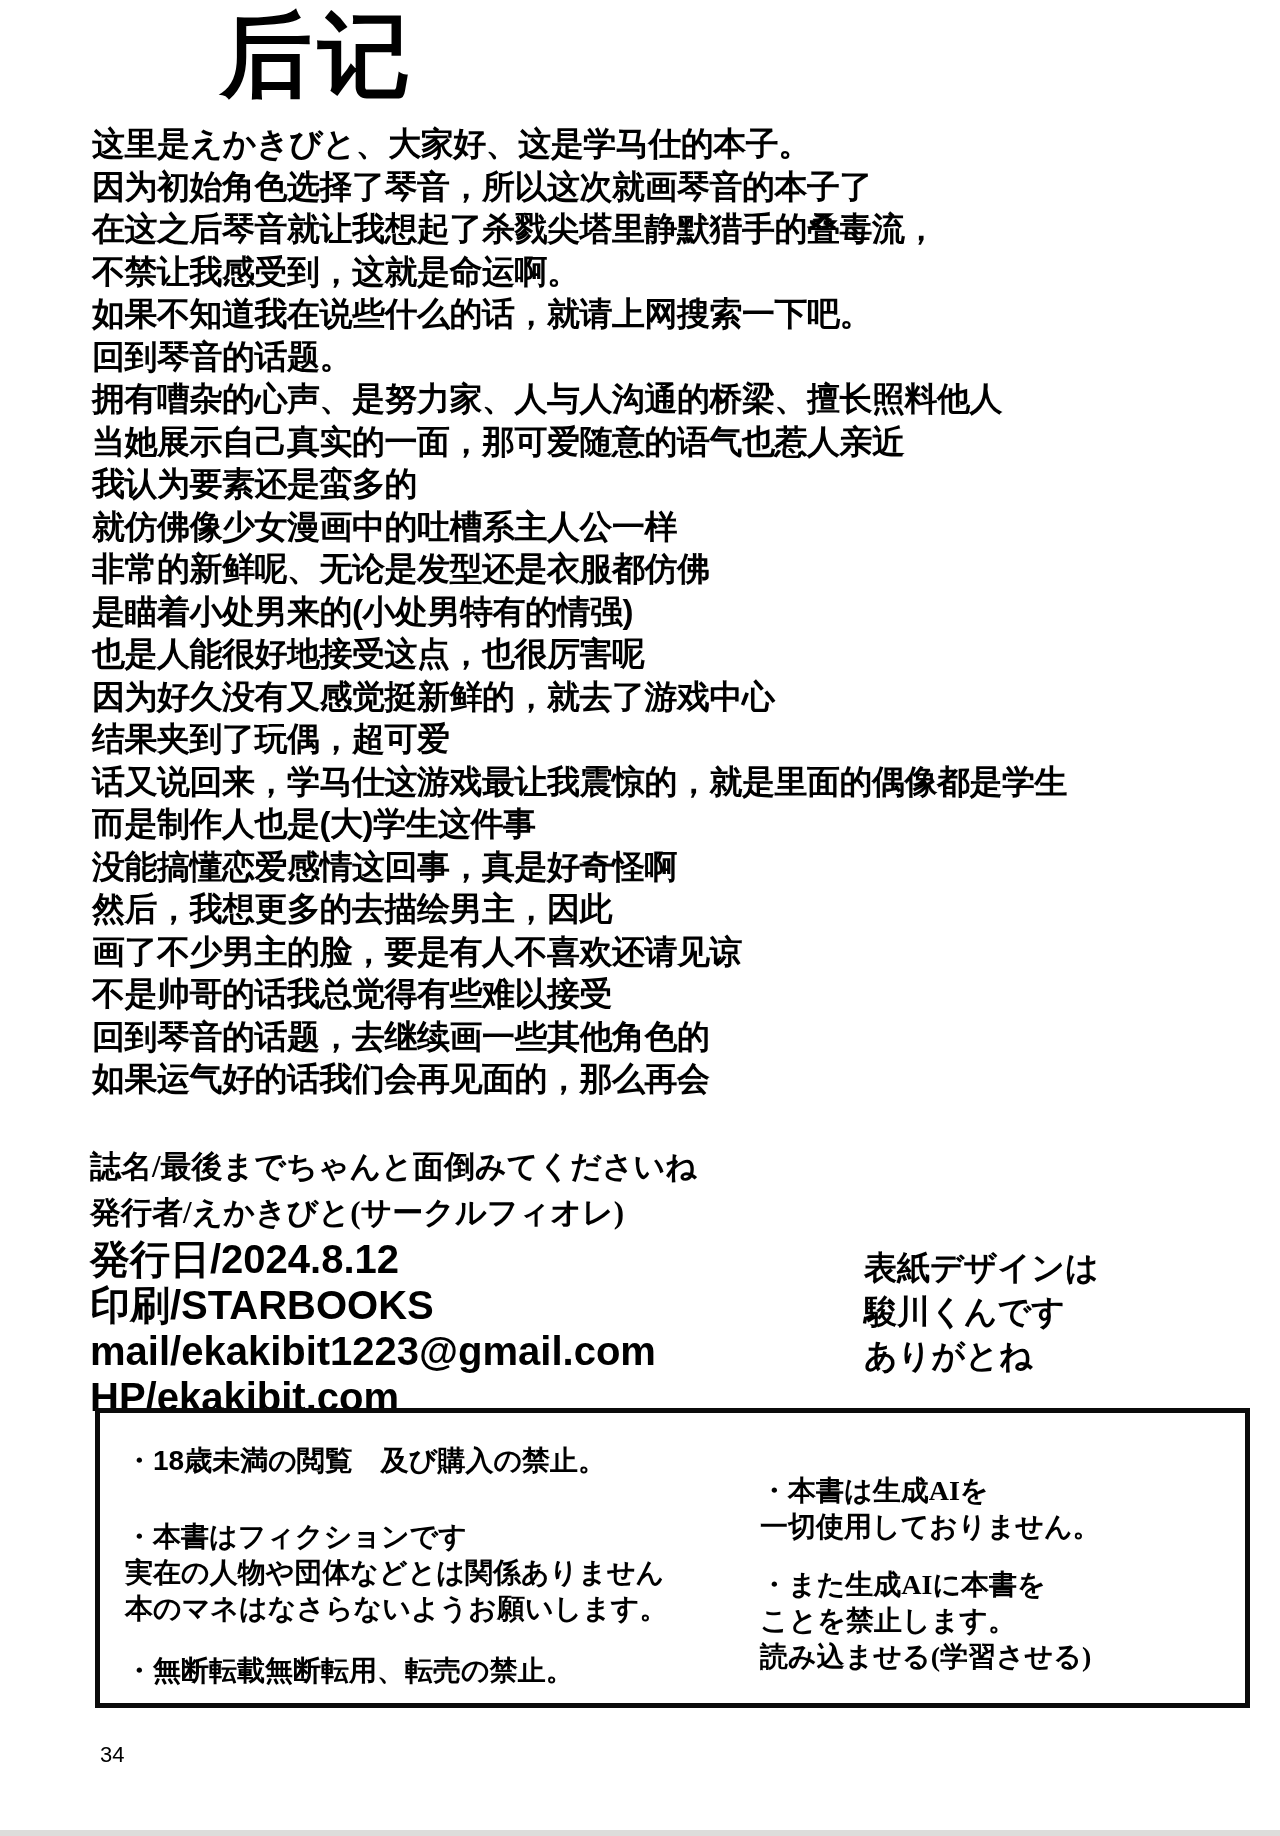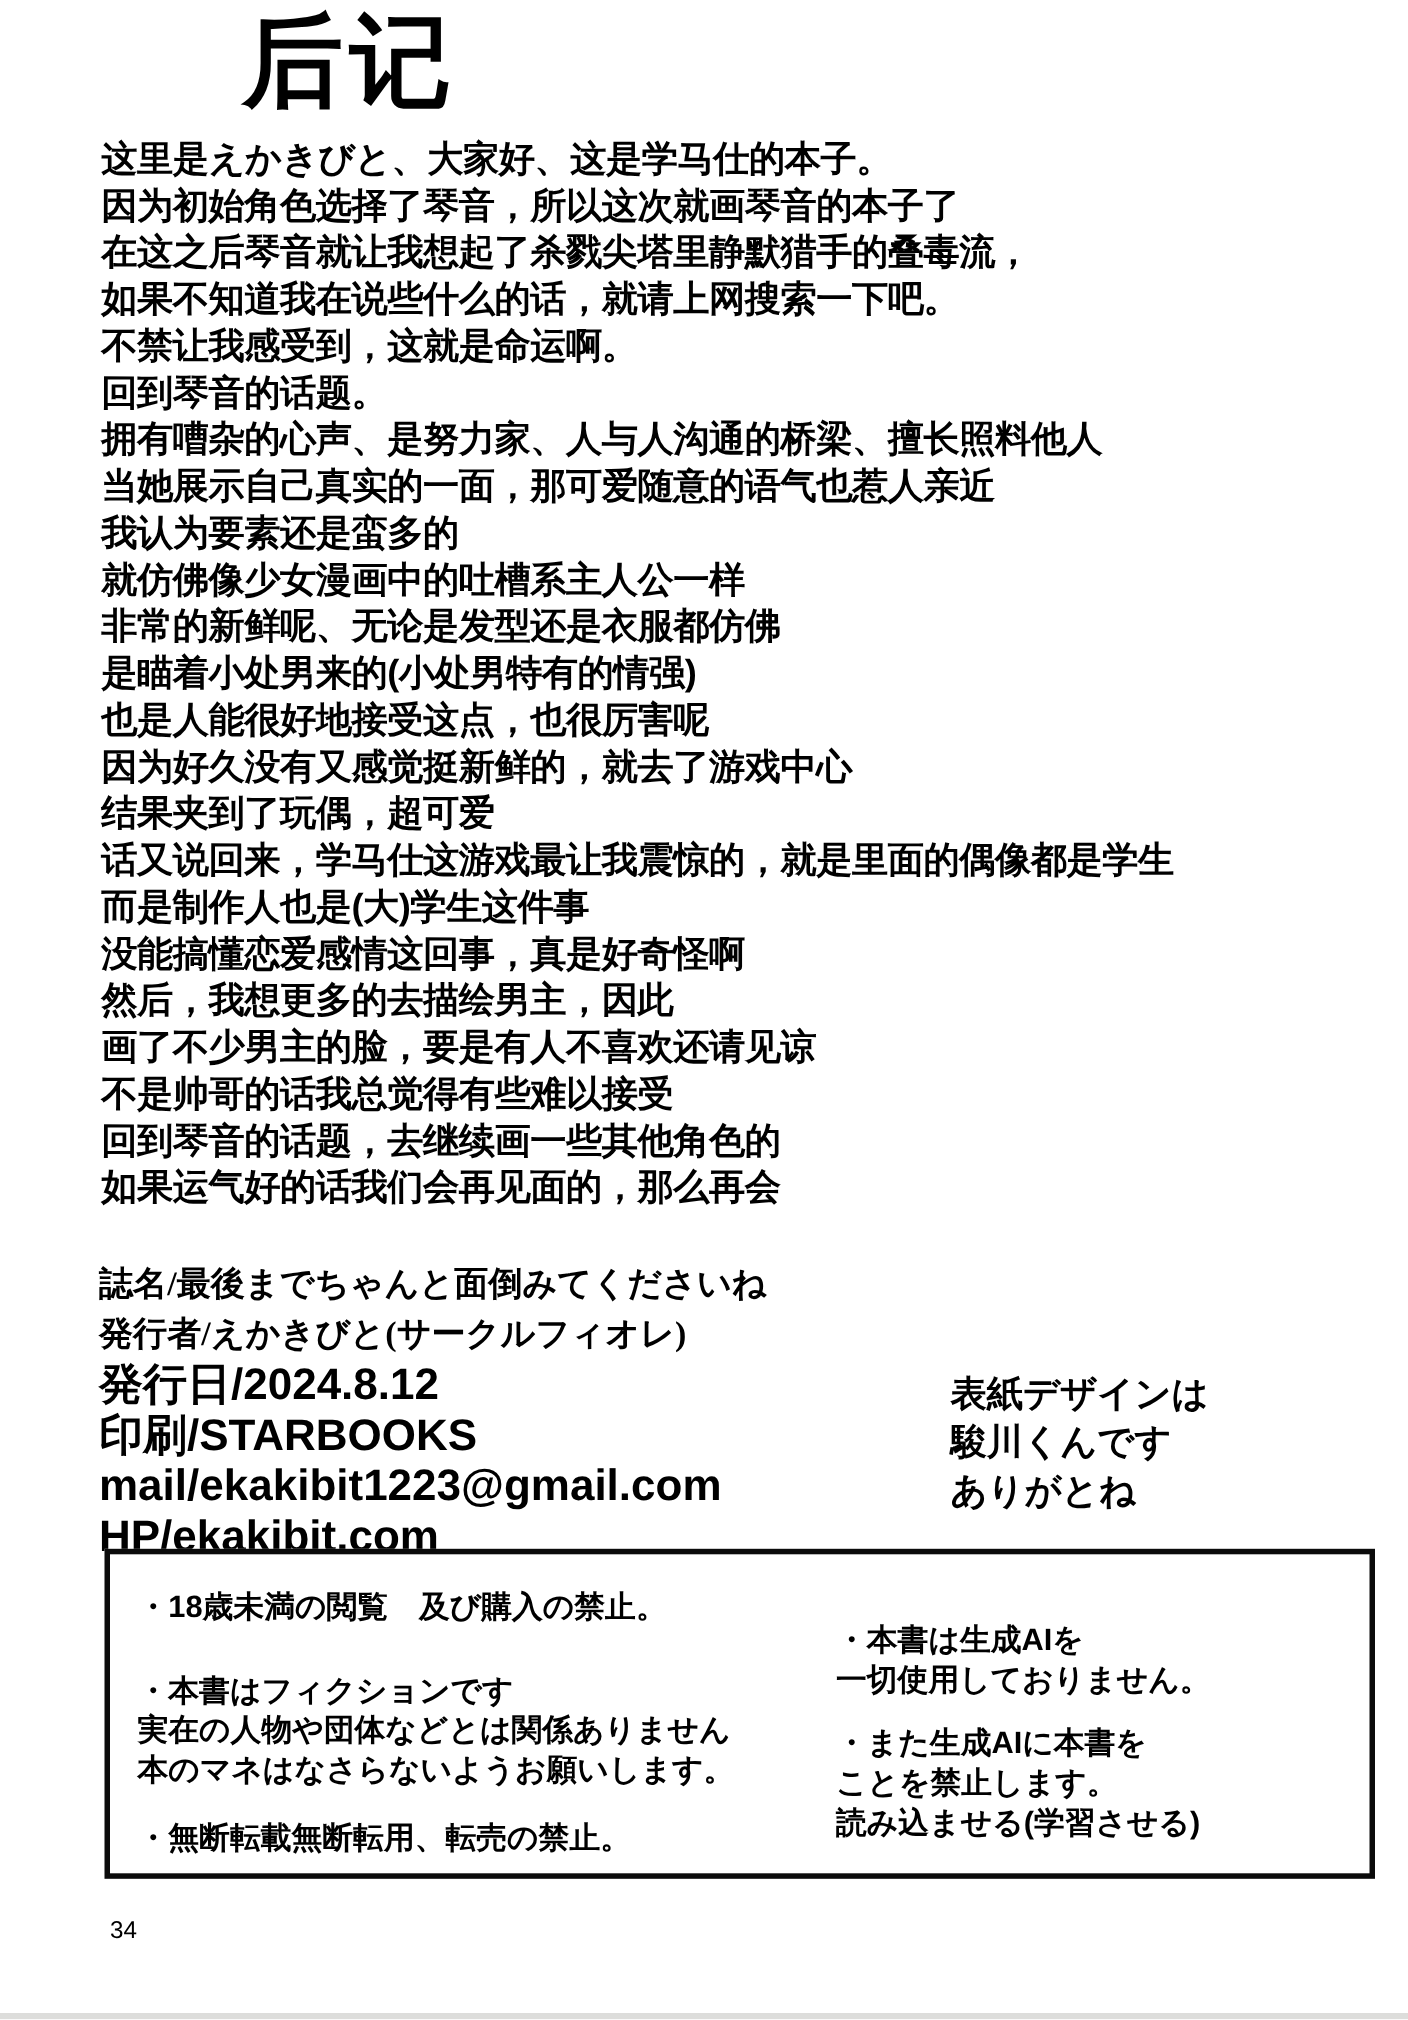--- a/index.html
+++ b/index.html
@@ -76,21 +76,21 @@
     position: absolute;
     left: 25px;
     top: 30px;
   }
   .ncol-right {
     position: absolute;
     left: 660px;
     top: 60px;
   }
   .nline {
-    font-family: Liberation Sans, sans-serif;
+    font-family: Liberation Serif, serif;
     font-weight: 700;
     font-size: 28px;
     line-height: 36px;
     white-space: nowrap;
   }
   .nline.sans { font-family: "Liberation Sans", sans-serif; }
   .gap-lg { margin-bottom: 40px; }
   .gap-md { margin-top: 26px; }
   .gap-sm { margin-top: 22px; }
   .page-number {
@@ -112,22 +112,22 @@
 <body>
 
 <div class="page">
 
   <h1 class="title">后记</h1>
 
   <div class="body-block">
     <div class="bline">这里是えかきびと、大家好、这是学马仕的本子。</div>
     <div class="bline">因为初始角色选择了琴音，所以这次就画琴音的本子了</div>
     <div class="bline">在这之后琴音就让我想起了杀戮尖塔里静默猎手的叠毒流，</div>
+    <div class="bline">不禁让我感受到，这就是命运啊。</div>
     <div class="bline">如果不知道我在说些什么的话，就请上网搜索一下吧。</div>
-    <div class="bline">不禁让我感受到，这就是命运啊。</div>
     <div class="bline">回到琴音的话题。</div>
     <div class="bline">拥有嘈杂的心声、是努力家、人与人沟通的桥梁、擅长照料他人</div>
     <div class="bline">当她展示自己真实的一面，那可爱随意的语气也惹人亲近</div>
     <div class="bline">我认为要素还是蛮多的</div>
     <div class="bline">就仿佛像少女漫画中的吐槽系主人公一样</div>
     <div class="bline">非常的新鲜呢、无论是发型还是衣服都仿佛</div>
     <div class="bline">是瞄着小处男来的(小处男特有的情强)</div>
     <div class="bline">也是人能很好地接受这点，也很厉害呢</div>
     <div class="bline">因为好久没有又感觉挺新鲜的，就去了游戏中心</div>
     <div class="bline">结果夹到了玩偶，超可爱</div>

